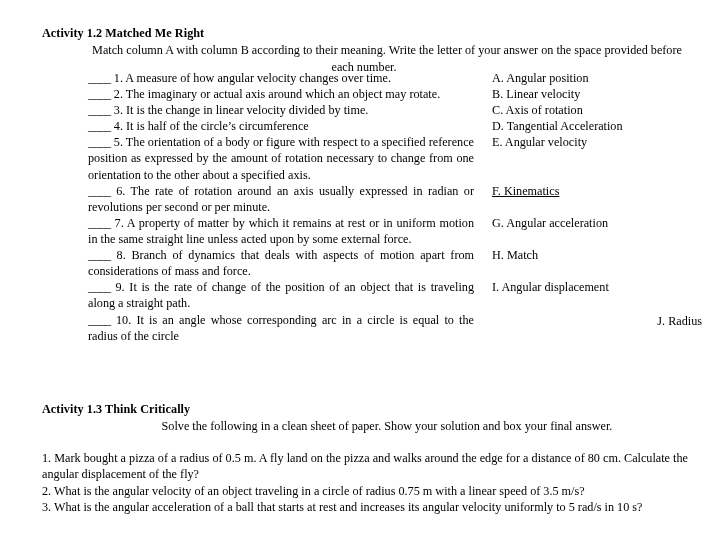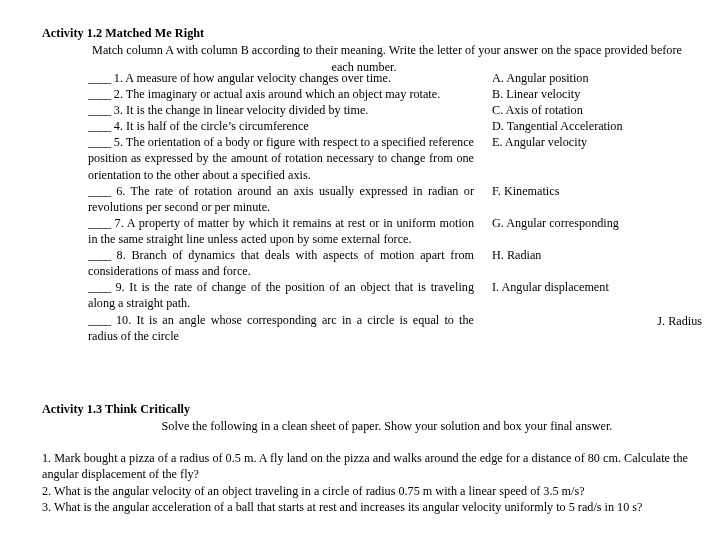--- a/index.html
+++ b/index.html
@@ -135,29 +135,29 @@
         <div class="mrow">
           <div class="itemA" style="top: 48.3px;"><span class="blank">____</span><span> 4. </span><span>It is half of the circle’s circumference</span></div>
           <div class="itemB" style="top: 48.3px;">D. Tangential Acceleration</div>
         </div>
         <div class="mrow">
           <div class="itemA" style="top: 64.4px;"><span class="blank">____</span><span> 5. </span><span>The orientation of a body or figure with respect to a specified reference position as expressed by the amount of rotation necessary to change from one orientation to the other about a specified axis.</span></div>
           <div class="itemB" style="top: 64.4px;">E. Angular velocity</div>
         </div>
         <div class="mrow">
           <div class="itemA" style="top: 112.7px;"><span class="blank">____</span><span> 6. </span><span>The rate of rotation around an axis usually expressed in radian or revolutions per second or per minute.</span></div>
-          <div class="itemB" style="top: 112.7px;">F. Kinematics</div>
+          <div class="itemB" style="top: 112.7px; text-decoration: underline;">F. Kinematics</div>
         </div>
         <div class="mrow">
           <div class="itemA" style="top: 144.9px;"><span class="blank">____</span><span> 7. </span><span>A property of matter by which it remains at rest or in uniform motion in the same straight line unless acted upon by some external force.</span></div>
-          <div class="itemB" style="top: 144.9px;">G. Angular corresponding</div>
+          <div class="itemB" style="top: 144.9px;">G. Angular acceleration</div>
         </div>
         <div class="mrow">
           <div class="itemA" style="top: 177.1px;"><span class="blank">____</span><span> 8. </span><span>Branch of dynamics that deals with aspects of motion apart from considerations of mass and force.</span></div>
-          <div class="itemB" style="top: 177.1px;">H. Radian</div>
+          <div class="itemB" style="top: 177.1px;">H. Match</div>
         </div>
         <div class="mrow">
           <div class="itemA" style="top: 209.3px;"><span class="blank">____</span><span> 9. </span><span>It is the rate of change of the position of an object that is traveling along a straight path.</span></div>
           <div class="itemB" style="top: 209.3px;">I.  Angular displacement</div>
         </div>
         <div class="mrow">
           <div class="itemA" style="top: 241.5px;"><span class="blank">____</span><span> 10. </span><span>It is an angle whose corresponding arc in a circle is equal to the radius of the circle</span></div>
           <div class="itemB" style="top: 243px; text-align: right;">J. Radius</div>
         </div>
       </div>

